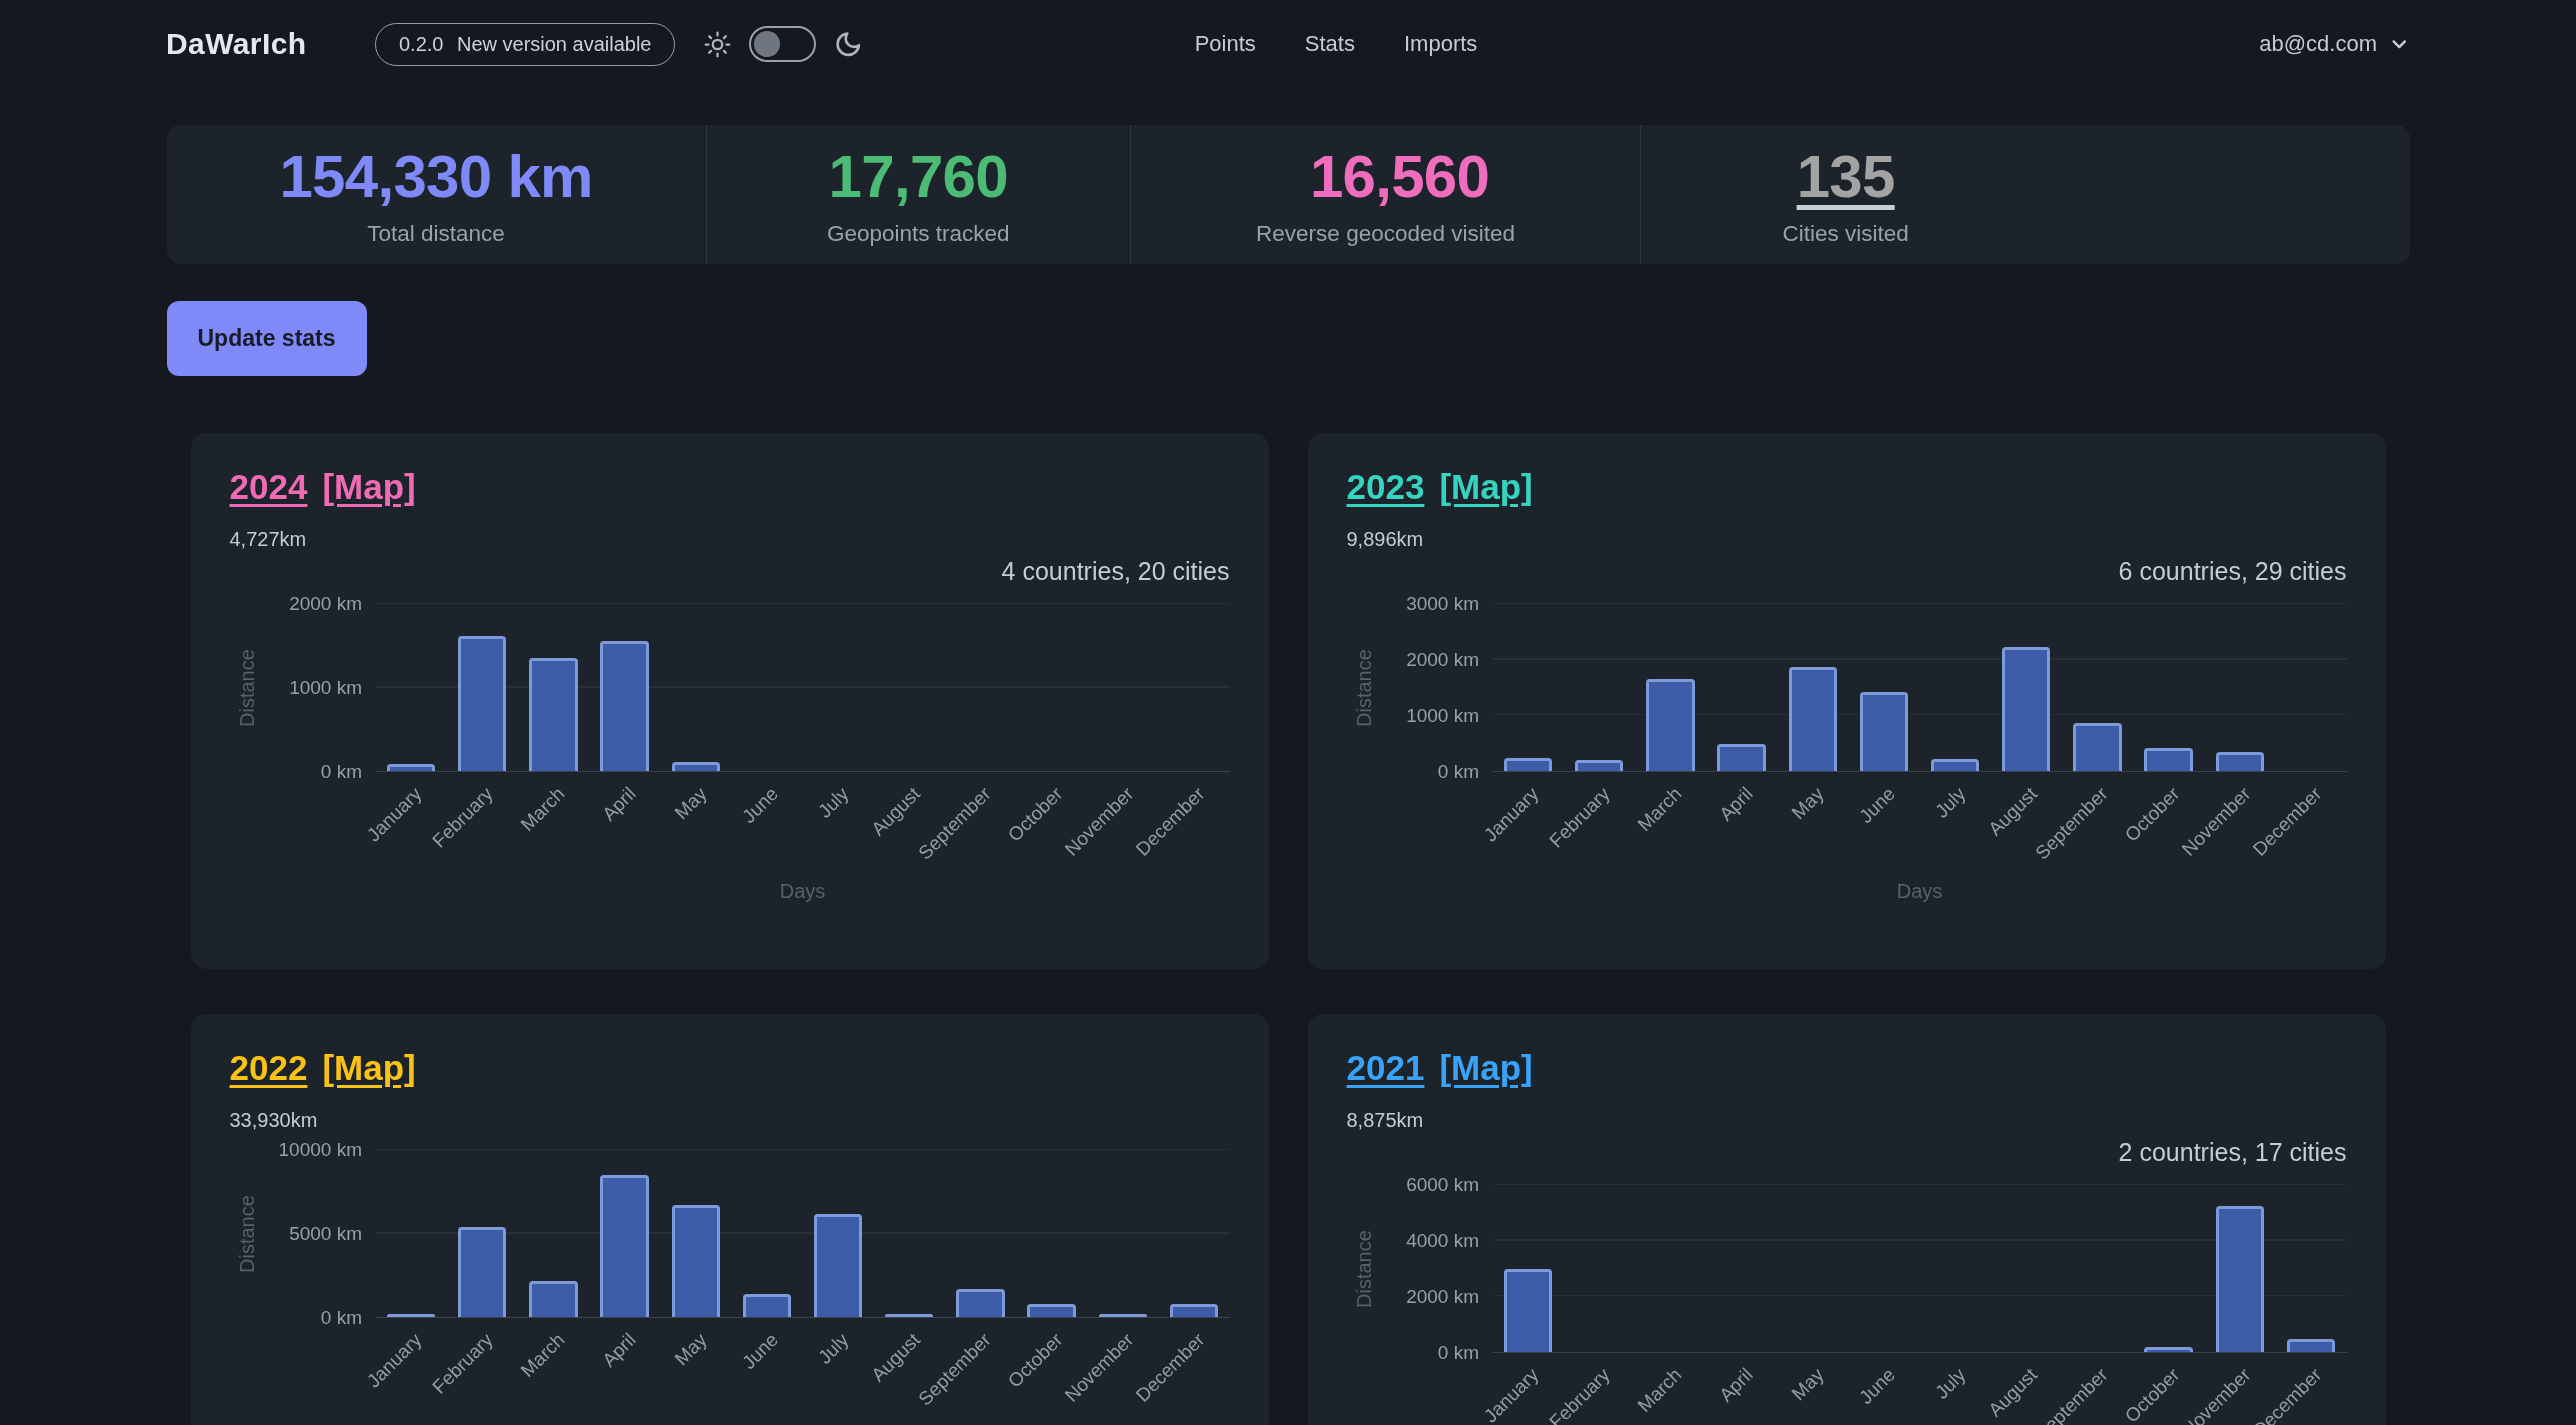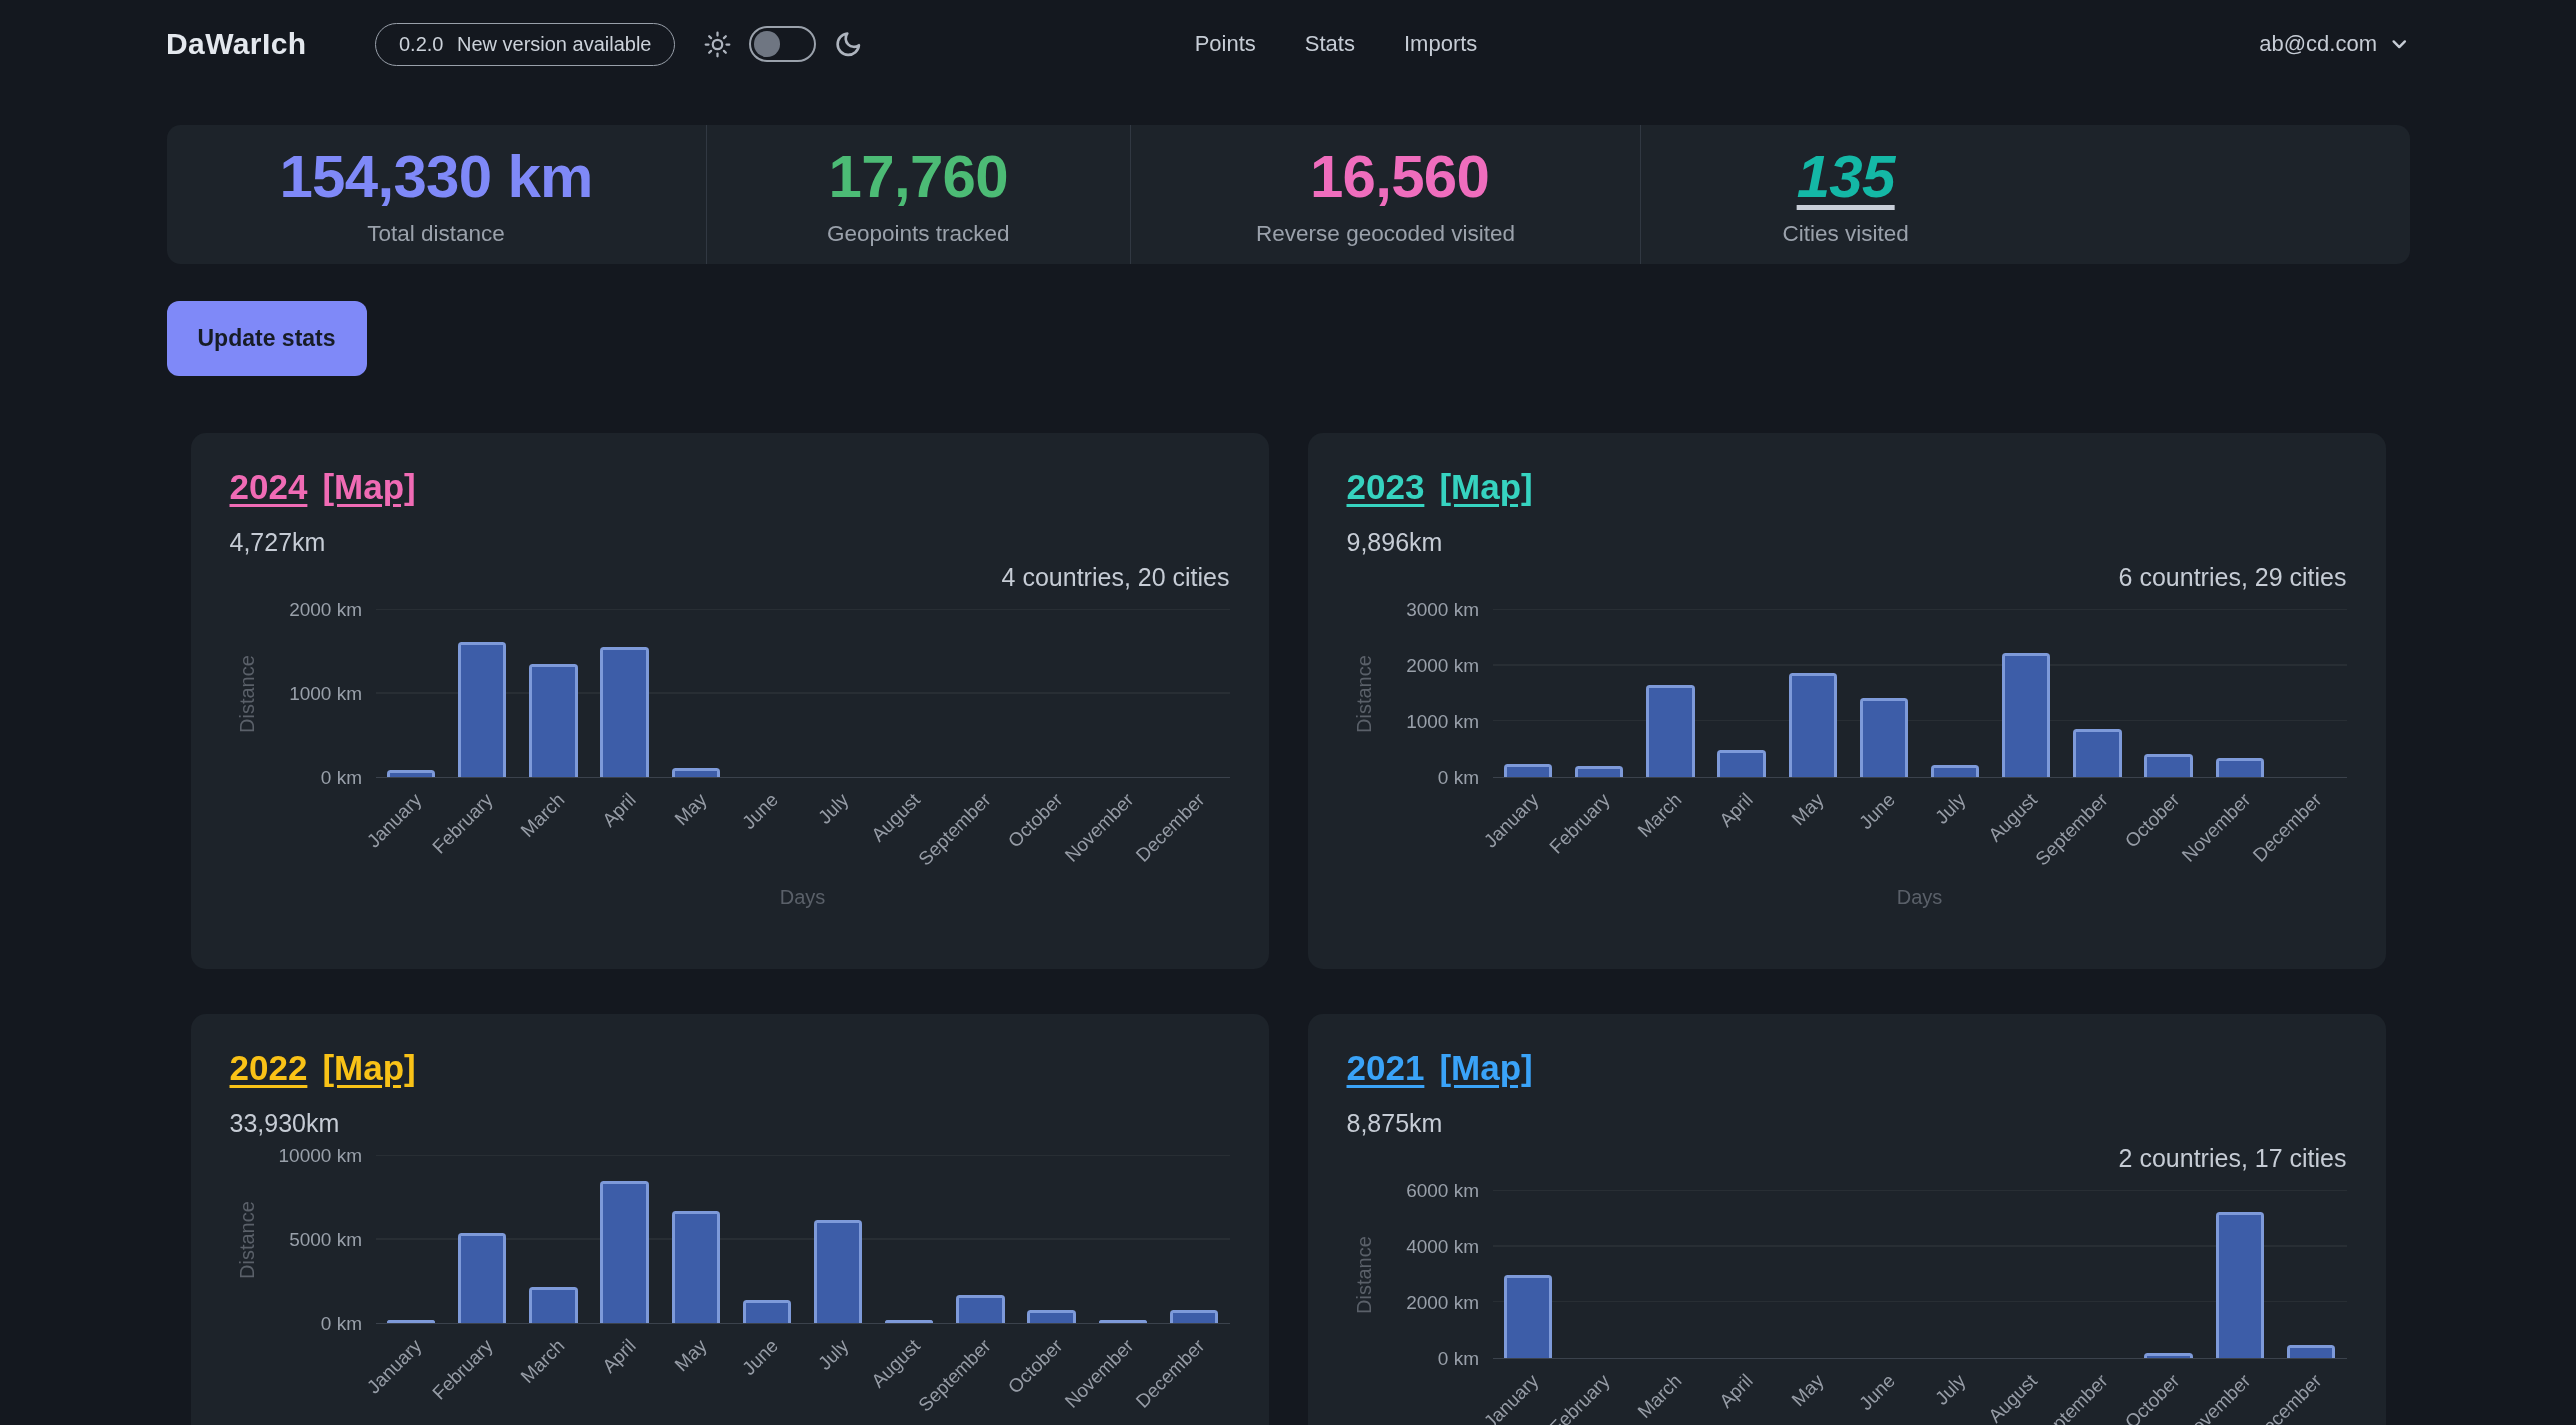--- a/index.html
+++ b/index.html
@@ -104,21 +104,21 @@
   }
   .card {
     background:#1d232a;
     border-radius:15px;
     height:536px;
     padding:34px 39px;
     overflow:hidden;
   }
   .card h2 { font-size:35px; font-weight:700; display:flex; column-gap:15px; }
   .card h2 a { text-decoration:underline; text-decoration-thickness:3px; text-underline-offset:4.5px; }
-  .distance { margin-top:21px; font-size:25px; color:#c6ccd5; }
+  .distance { margin-top:21px; font-size:20px; color:#c6ccd5; }
   .summary  { margin-top:6px; font-size:25px; color:#c6ccd5; text-align:right; }
 
   
   .chart {
     margin-top:18px;
     display:grid;
     grid-template-columns:34px 112px 1fr;
     grid-template-rows:168px auto auto;
   }
   .ytitle {
@@ -219,21 +219,21 @@
     </div>
     <div class="stat">
       <div class="stat-value" style="color: rgb(76, 187, 117);">17,760</div>
       <div class="stat-label">Geopoints tracked</div>
     </div>
     <div class="stat">
       <div class="stat-value" style="color: rgb(239, 109, 189); margin-left: 28px;">16,560</div>
       <div class="stat-label">Reverse geocoded visited</div>
     </div>
     <div class="stat">
-      <a class="stat-value stat-link" style="color: #14b8a6; text-decoration-color: rgb(200, 206, 216); font-style: italic;">135</a>
+      <a class="stat-value stat-link" style="color: #a3a3a3; text-decoration-color: rgb(200, 206, 216);">135</a>
       <div class="stat-label">Cities visited</div>
     </div>
   </section>
 
   <button class="update-btn">Update stats</button>
 
   <section class="cards">
 
     <article class="card">
       <h2>

